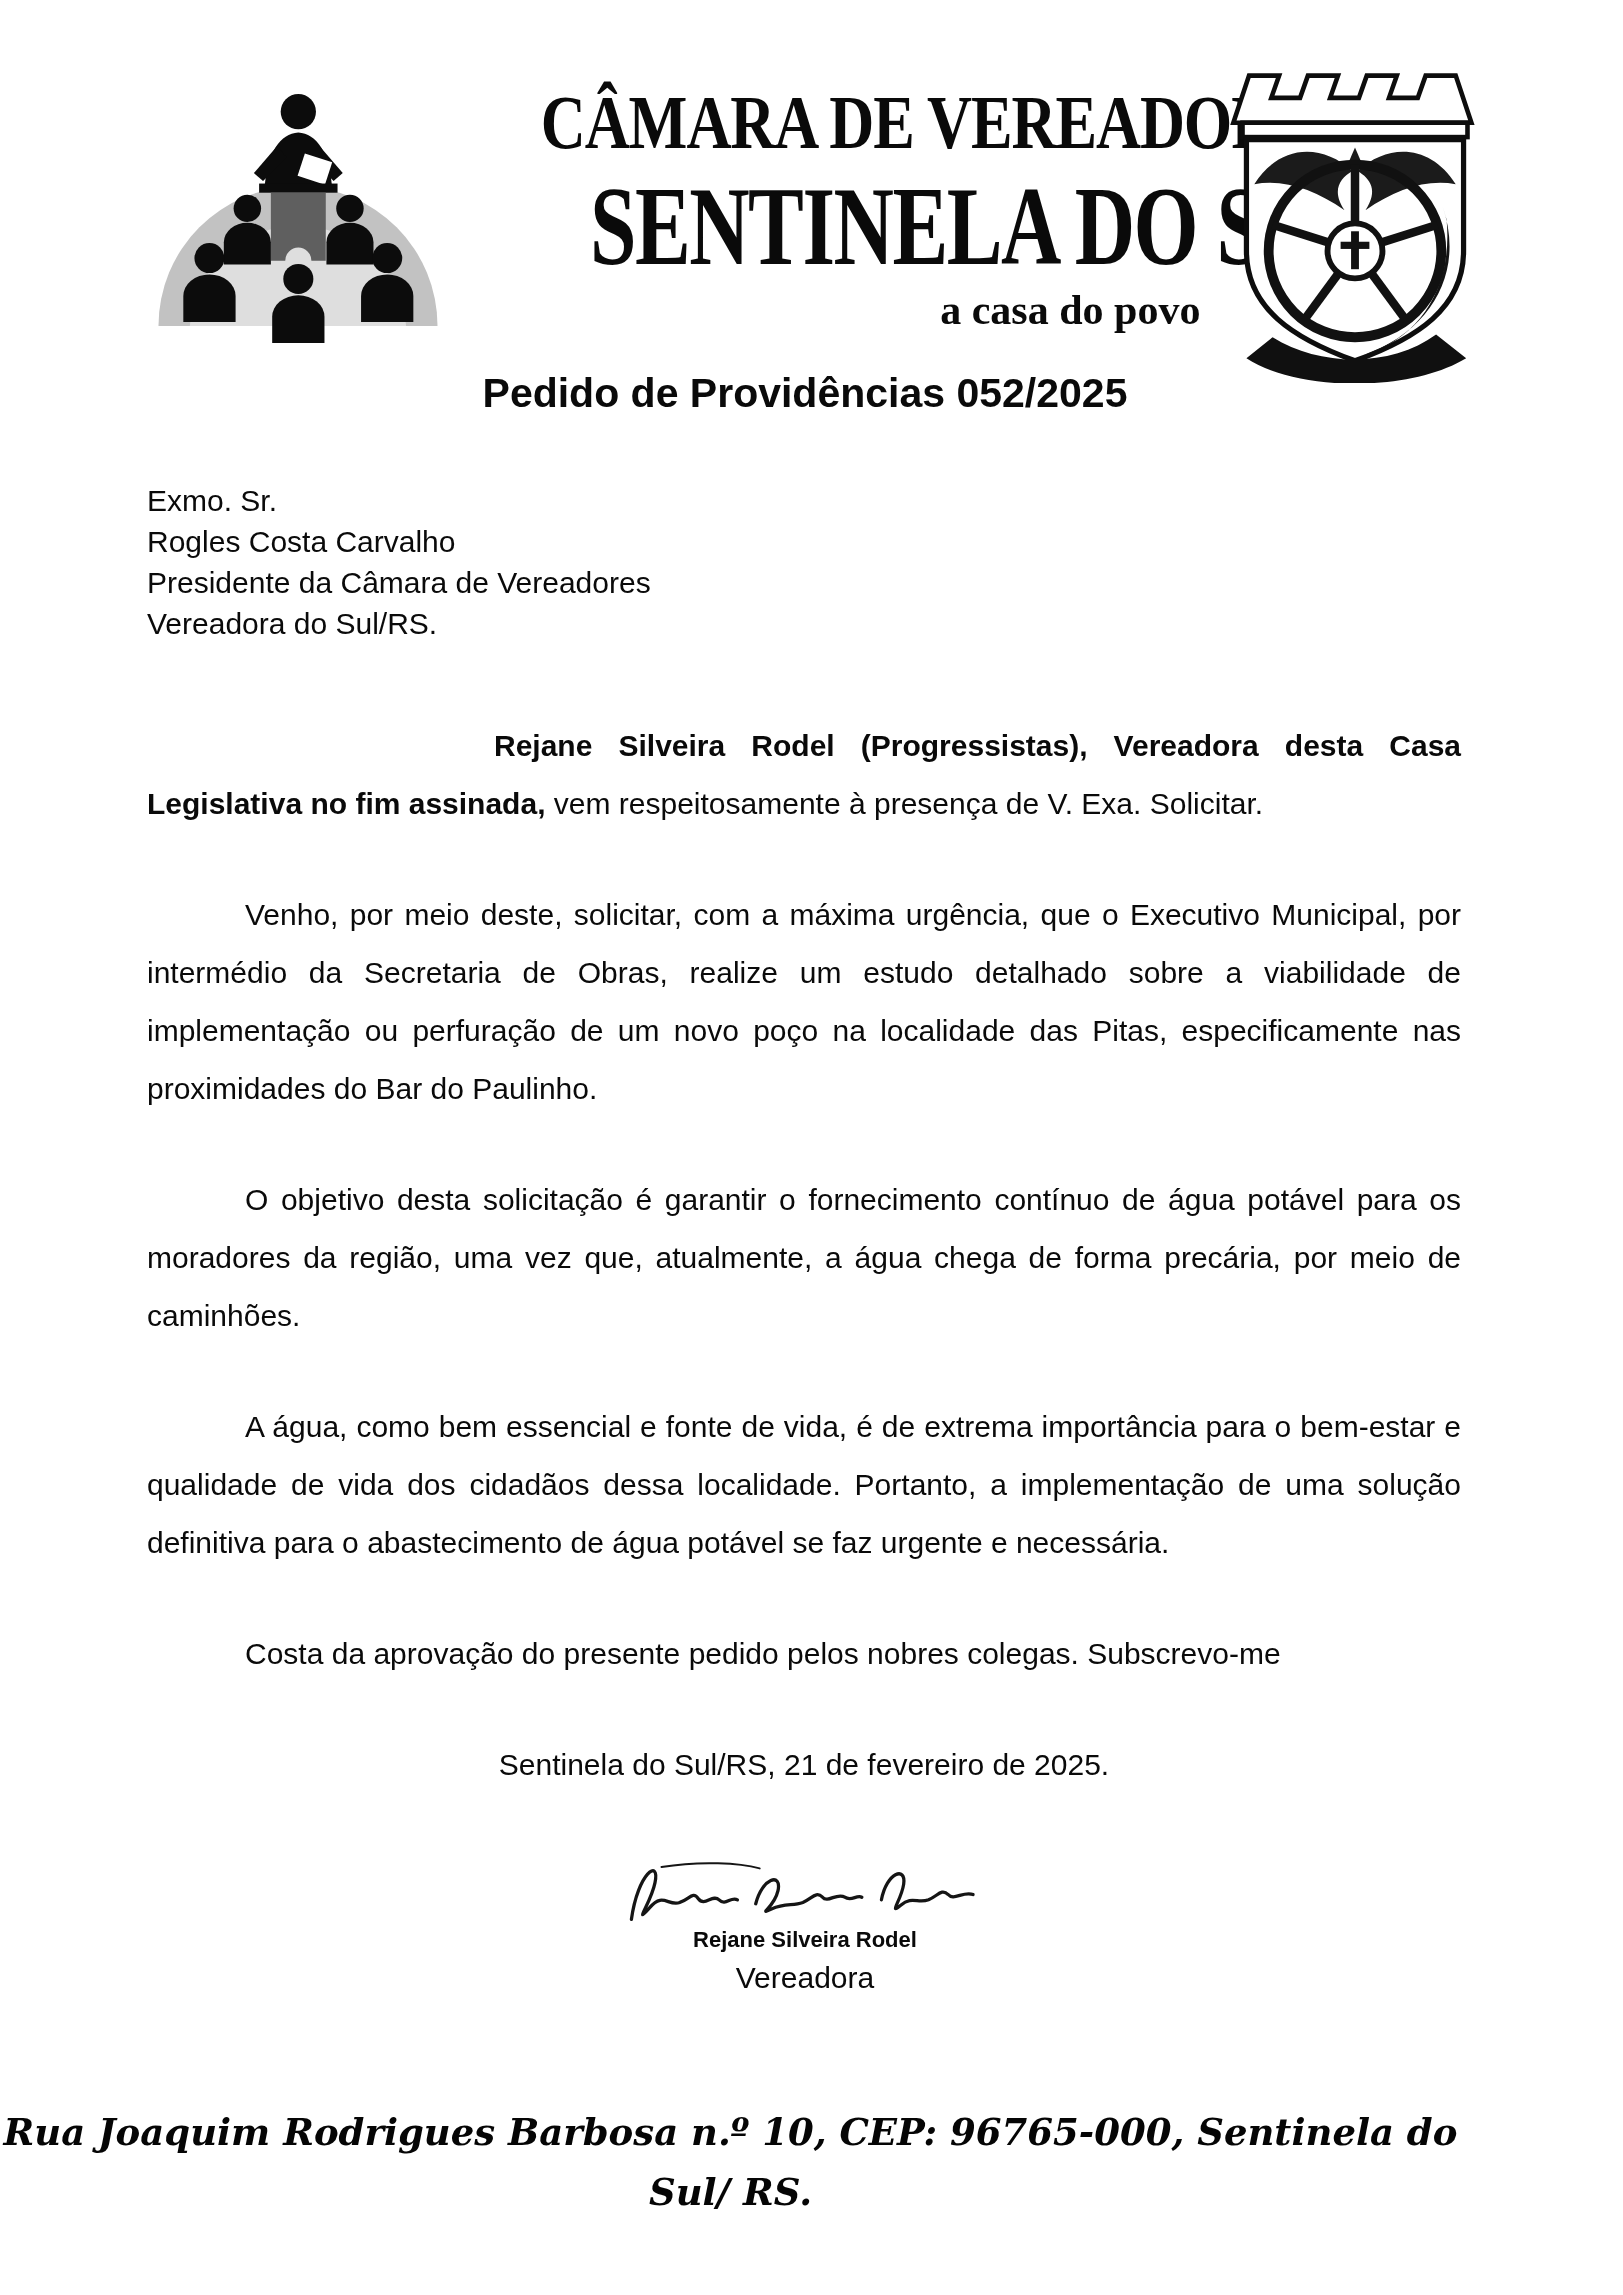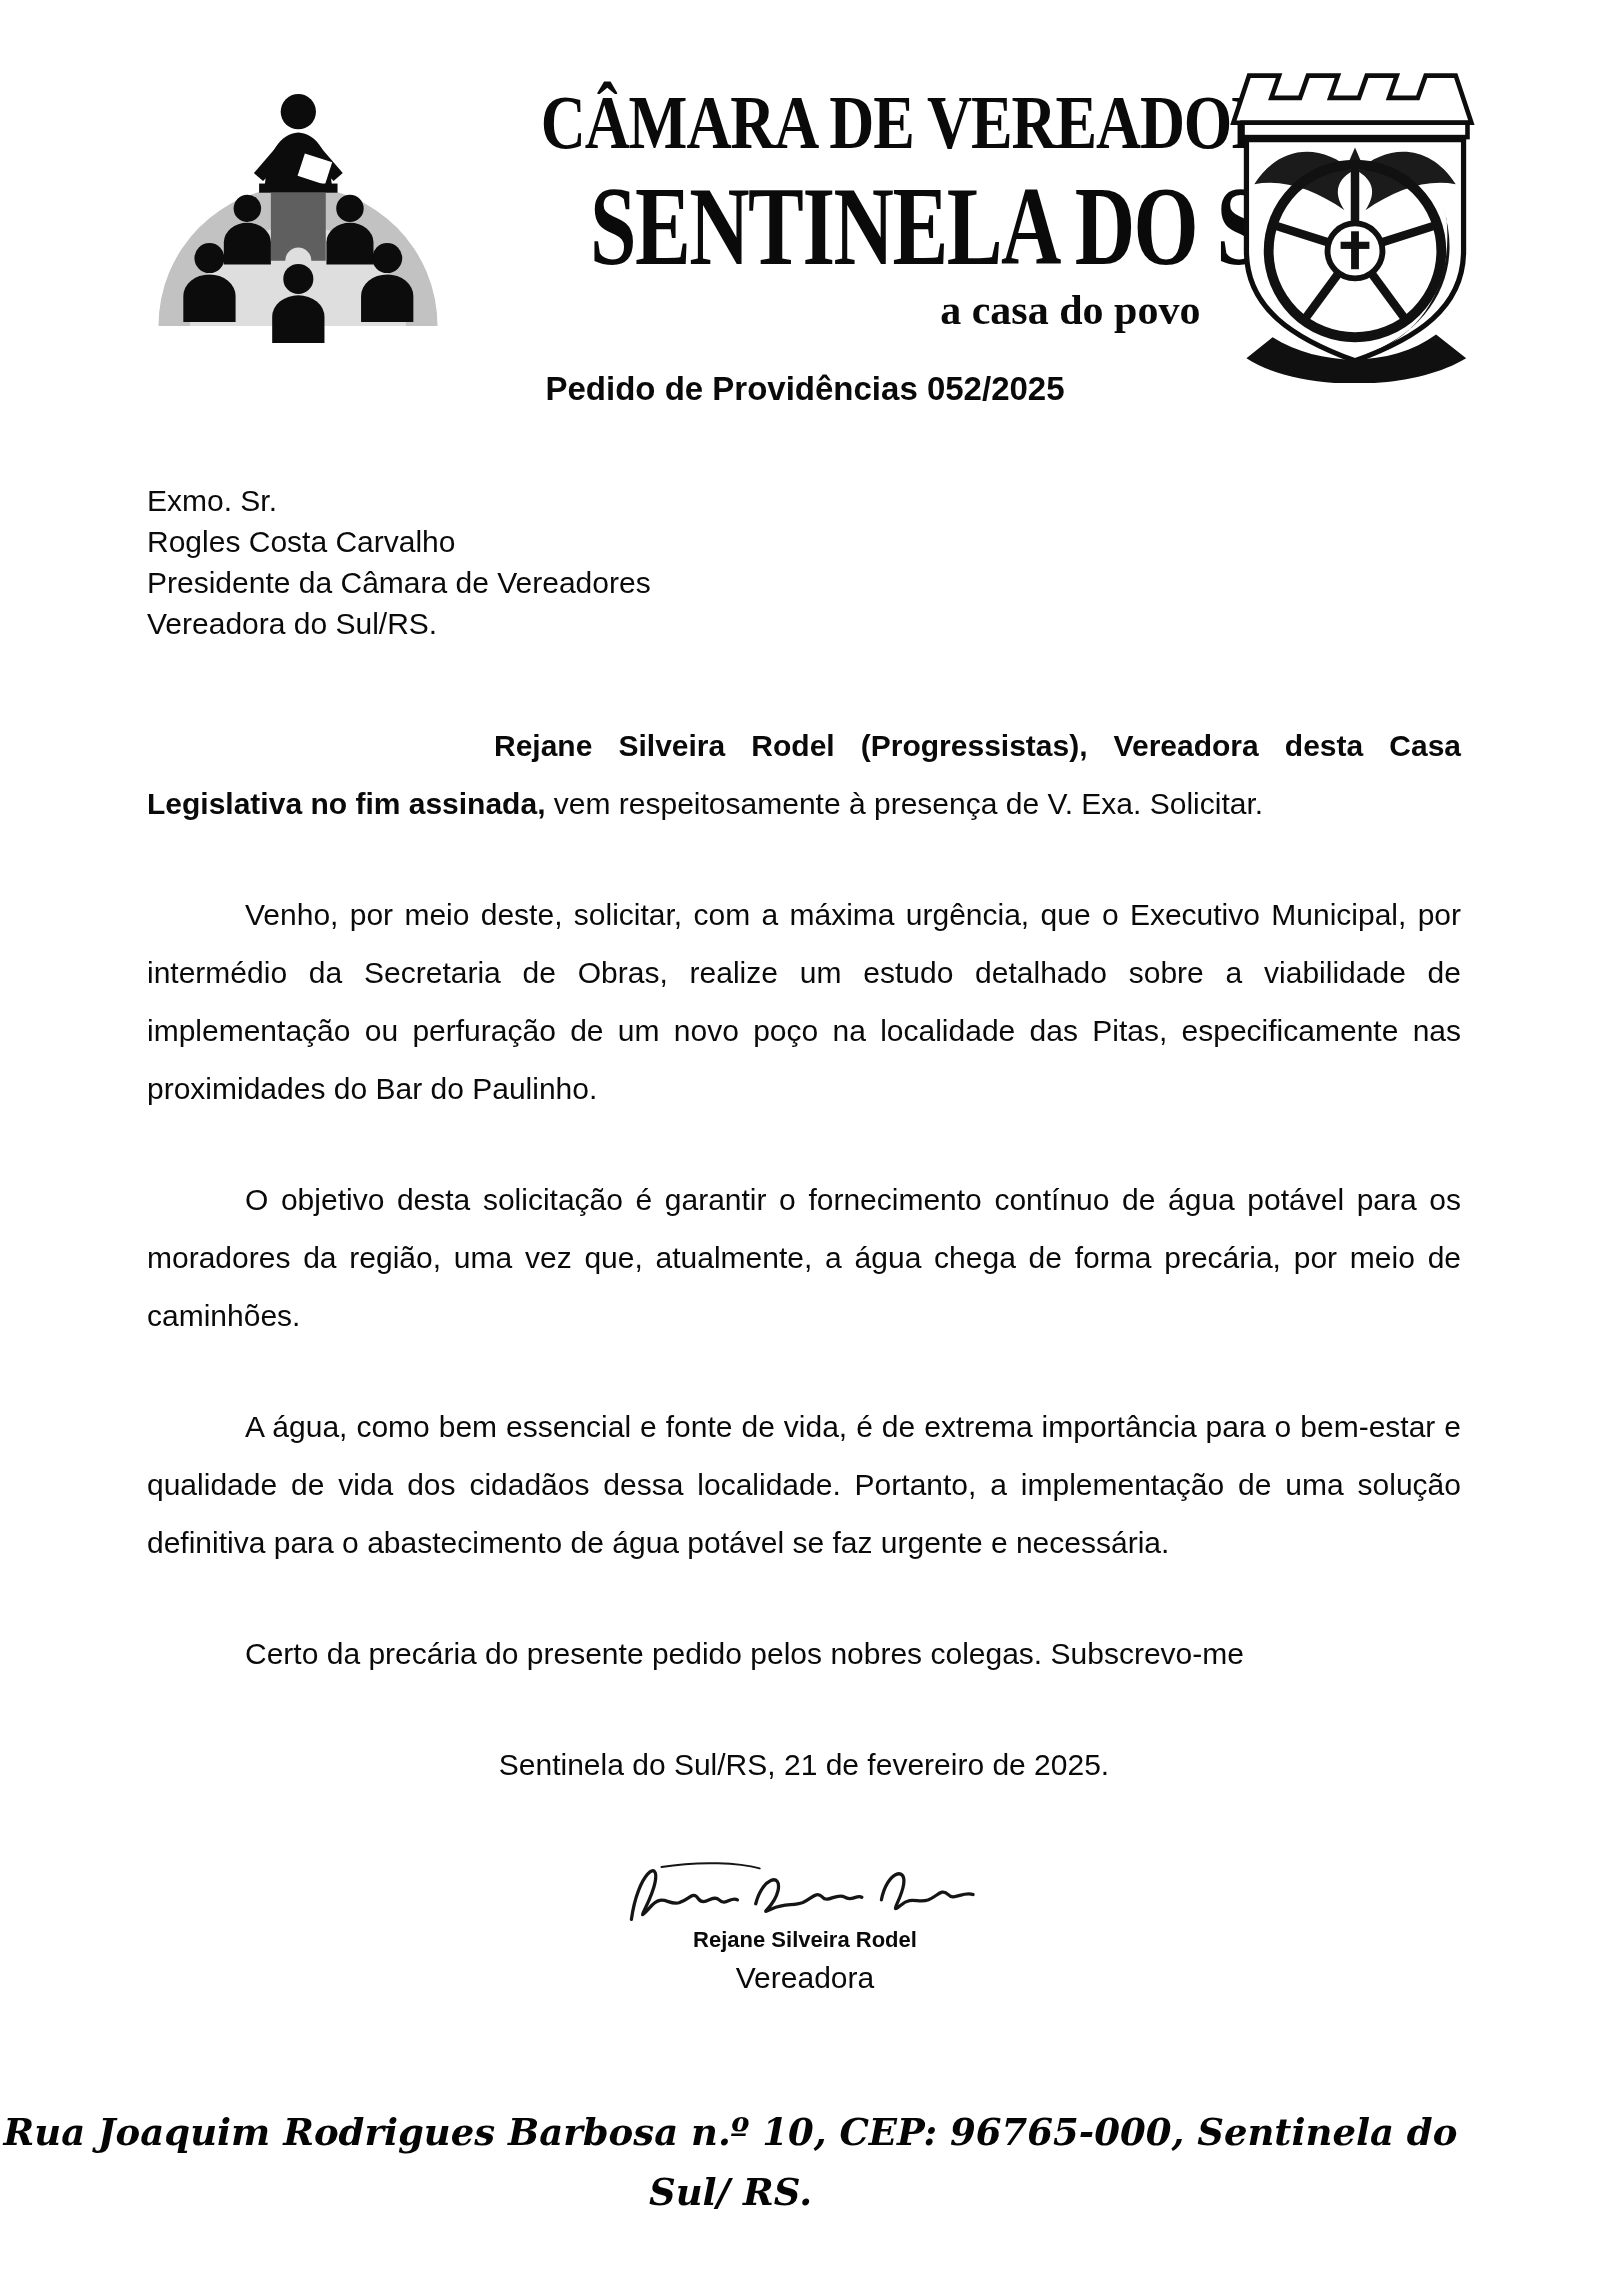--- a/index.html
+++ b/index.html
@@ -21,21 +21,21 @@
   }
   .org1{display:inline-block;font-weight:700;font-size:76px;letter-spacing:-1.3px;
         transform:scaleX(0.82);transform-origin:center;white-space:nowrap;}
   .org2{display:inline-block;font-weight:700;font-size:113px;letter-spacing:-2px;
         transform:scaleX(0.74);transform-origin:center;white-space:nowrap;margin-top:9.2px;}
   .tagline{font-weight:700;font-size:42px;text-align:right;padding-right:23.6px;margin-top:6.5px;
         font-family:"Liberation Serif",serif;}
   
   .doc-title{
     position:absolute;top:370px;left:0;width:1610px;text-align:center;
-    font-size:33px;font-weight:700;letter-spacing:0;
+    font-size:41px;font-weight:700;letter-spacing:0;
   }
   
   .recipient{position:absolute;left:147px;top:480px;font-size:30px;line-height:41px;}
   
   .bodytext{position:absolute;left:147px;top:717px;width:1330px;font-size:30px;line-height:58px;}
   .bodytext p{margin:0 16px 53px 0;text-align:justify;}
   .indent-big{text-indent:347px;}
   .indent-std{text-indent:98px;}
   .dateline{text-align:center !important;text-indent:0;}
   b{font-weight:700;}
@@ -132,21 +132,21 @@
     <div>Rogles Costa Carvalho</div>
     <div>Presidente da Câmara de Vereadores</div>
     <div>Vereadora do Sul/RS.</div>
   </div>
 
   <div class="bodytext">
     <p class="indent-big"><b>Rejane Silveira Rodel (Progressistas), Vereadora desta Casa Legislativa no fim assinada,</b><span> vem respeitosamente à presença de V. Exa. Solicitar.</span></p>
     <p class="indent-std">Venho, por meio deste, solicitar, com a máxima urgência, que o Executivo Municipal, por intermédio da Secretaria de Obras, realize um estudo detalhado sobre a viabilidade de implementação ou perfuração de um novo poço na localidade das Pitas, especificamente nas proximidades do Bar do Paulinho.</p>
     <p class="indent-std">O objetivo desta solicitação é garantir o fornecimento contínuo de água potável para os moradores da região, uma vez que, atualmente, a água chega de forma precária, por meio de caminhões.</p>
     <p class="indent-std">A água, como bem essencial e fonte de vida, é de extrema importância para o bem-estar e qualidade de vida dos cidadãos dessa localidade. Portanto, a implementação de uma solução definitiva para o abastecimento de água potável se faz urgente e necessária.</p>
-    <p class="indent-std">Certo da precária do presente pedido pelos nobres colegas. Subscrevo-me</p>
+    <p class="indent-std">Costa da aprovação do presente pedido pelos nobres colegas. Subscrevo-me</p>
     <p class="dateline">Sentinela do Sul/RS, 21 de fevereiro de 2025.</p>
   </div>
 
   <div class="sig-block">
     <svg class="sig-scribble" viewBox="0 0 560 110" aria-hidden="true">
       <g stroke="#151515" stroke-width="5" fill="none" stroke-linecap="round">
         <path d="M14,100 C24,28 58,6 50,44 C44,74 16,112 42,82 C62,58 70,80 88,74 C102,70 108,56 116,68 C126,82 138,60 148,70 C158,80 166,64 176,70"></path>
         <path d="M204,76 C214,36 244,28 238,56 C232,82 206,94 228,84 C250,74 260,80 276,74 C290,68 296,56 306,66 C314,76 328,58 340,66 C350,73 358,62 366,66"></path>
         <path d="M396,70 C404,28 434,18 430,46 C426,72 406,94 426,78 C442,64 452,76 468,70 C482,64 488,52 498,62 C506,72 522,56 536,62"></path>
         <path d="M60,20 C120,10 180,14 210,22" stroke-width="3"></path>

